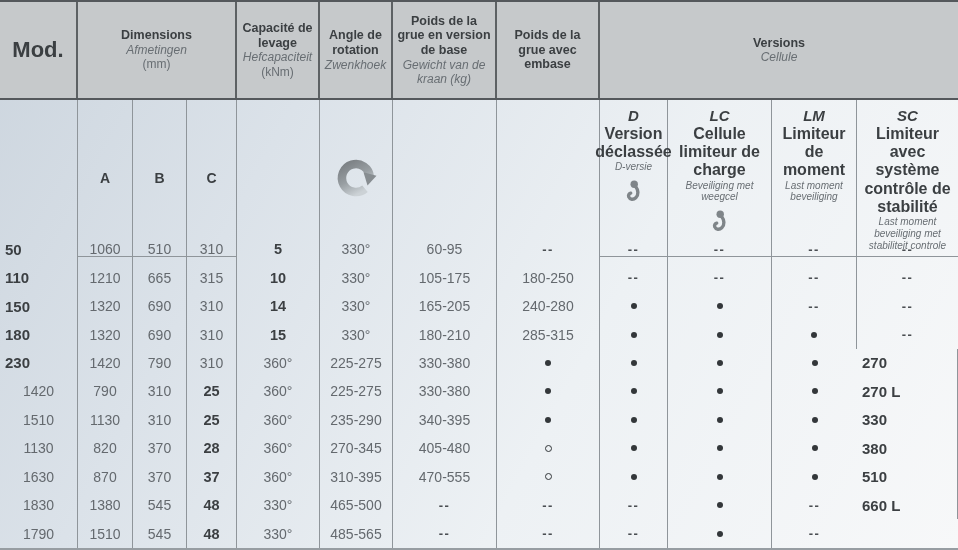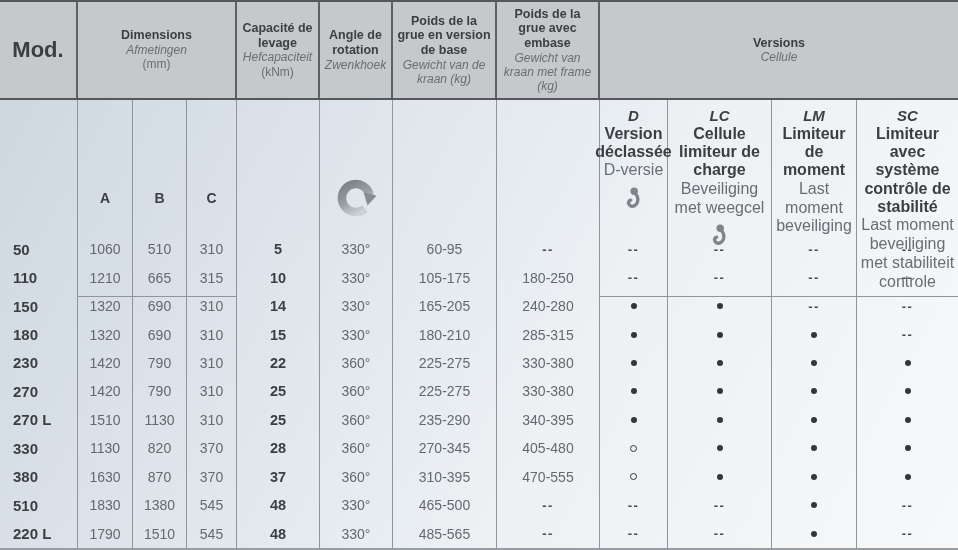--- a/index.html
+++ b/index.html
@@ -39,34 +39,34 @@
     display:flex; align-items:center; justify-content:center;
     font-size:14px; font-weight:bold; color:#3b3f42;
   }
   .rotcell { display:flex; align-items:center; justify-content:center; }
   .vcell {
     display:flex; flex-direction:column; align-items:center;
     padding:8px 3px 4px; text-align:center;
   }
   .vcode { font-size:15px; font-weight:bold; font-style:italic; color:#3b3f42; line-height:1.1; }
   .vfr   { font-size:16px; font-weight:bold; color:#3b3f42; line-height:1.15; }
-  .vnl   { font-size:16px; color:#686e73; line-height:1.18; }
+  .vnl   { font-size:10px; font-style:italic; color:#686e73; line-height:1.18; }
   .hook  { margin-top:7px; }
 
   
   .dgrid {
     height:315px; border-bottom:2px solid #979da2;
     grid-auto-rows:28.45px;
   }
   .dcell {
     display:flex; align-items:center; justify-content:center;
     font-size:14px; color:#64696e;
   }
   .dcell.vline { border-right:1px solid #8f959a; }
-  .col-mod { justify-content:flex-start; padding-left:13px;
+  .col-mod { justify-content:flex-start; padding-left:5px;
              font-size:15px; font-weight:bold; color:#3b3f42; }
   .col-cap { font-size:14.5px; font-weight:bold; color:#3b3f42; }
   .dash { font-size:13px; font-weight:bold; color:#4a4e52; letter-spacing:1.5px; }
   .sym-dot { width:6px; height:6px; border-radius:50%; background:#33373a; }
   .sym-circle { width:7px; height:7px; border-radius:50%; border:1.6px solid #33373a; background:transparent; }
 </style>
 </head>
 <body>
 
 <div id="spec-table">
@@ -88,21 +88,20 @@
     <div class="hcell">
       <div class="fr">Angle de rotation</div>
       <div class="nl">Zwenkhoek</div>
     </div>
     <div class="hcell">
       <div class="fr">Poids de la grue en version de base</div>
       <div class="nl">Gewicht van de kraan (kg)</div>
     </div>
     <div class="hcell">
       <div class="fr">Poids de la grue avec embase</div>
-      <div class="nl">Gewicht van kraan met frame (kg)</div>
     </div>
     <div class="hcell last" style="grid-column:span 4">
       <div class="fr">Versions</div>
       <div class="nl">Cellule</div>
     </div>
   </div>
 
   <div class="grid sub">
     <div class="scell"></div>
     <div class="scell abc underline">A</div>
@@ -211,21 +210,20 @@
         <span class="sym-dot"></span>
       </div>
       <div class="dcell col-lm vline">
         <span class="sym-dot"></span>
       </div>
       <div class="dcell col-sc dash">--</div>
       <div class="dcell col-mod vline">230</div>
       <div class="dcell col-a vline">1420</div>
       <div class="dcell col-b vline">790</div>
       <div class="dcell col-c vline">310</div>
-      <div class="dcell col-cap vline">22</div>
       <div class="dcell col-angle vline">360°</div>
       <div class="dcell col-base vline">225-275</div>
       <div class="dcell col-frame vline">330-380</div>
       <div class="dcell col-d vline">
         <span class="sym-dot"></span>
       </div>
       <div class="dcell col-lc vline">
         <span class="sym-dot"></span>
       </div>
       <div class="dcell col-lm vline">
@@ -321,21 +319,21 @@
       <div class="dcell col-cap vline">48</div>
       <div class="dcell col-angle vline">330°</div>
       <div class="dcell col-base vline">465-500</div>
       <div class="dcell col-frame vline dash">--</div>
       <div class="dcell col-d vline dash">--</div>
       <div class="dcell col-lc vline dash">--</div>
       <div class="dcell col-lm vline">
         <span class="sym-dot"></span>
       </div>
       <div class="dcell col-sc dash">--</div>
-      <div class="dcell col-mod vline">220 L</div>
+      <div class="dcell col-mod vline">660 L</div>
       <div class="dcell col-a vline">1790</div>
       <div class="dcell col-b vline">1510</div>
       <div class="dcell col-c vline">545</div>
       <div class="dcell col-cap vline">48</div>
       <div class="dcell col-angle vline">330°</div>
       <div class="dcell col-base vline">485-565</div>
       <div class="dcell col-frame vline dash">--</div>
       <div class="dcell col-d vline dash">--</div>
       <div class="dcell col-lc vline dash">--</div>
       <div class="dcell col-lm vline">

